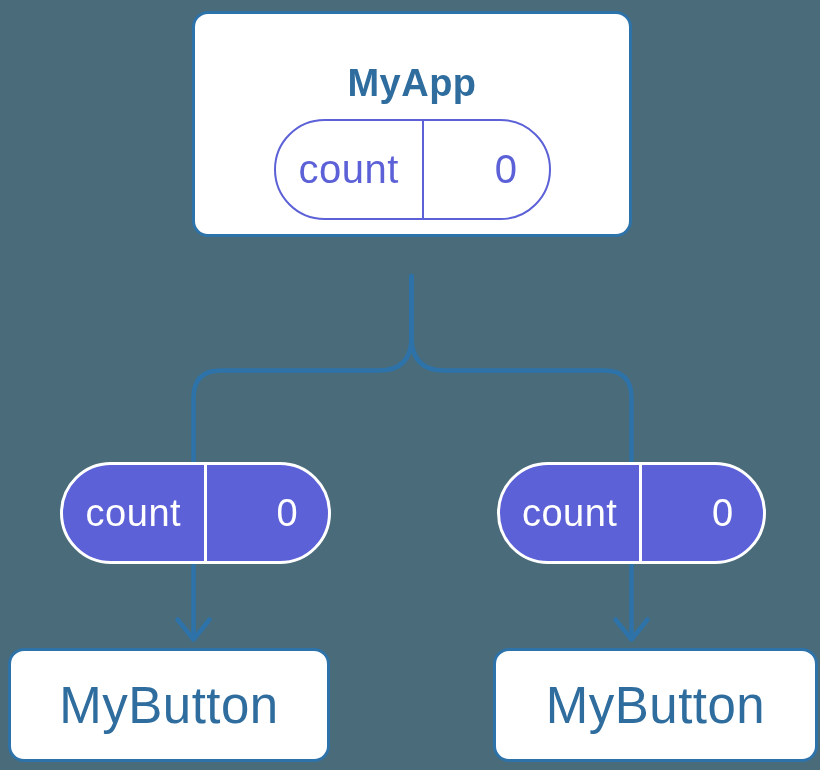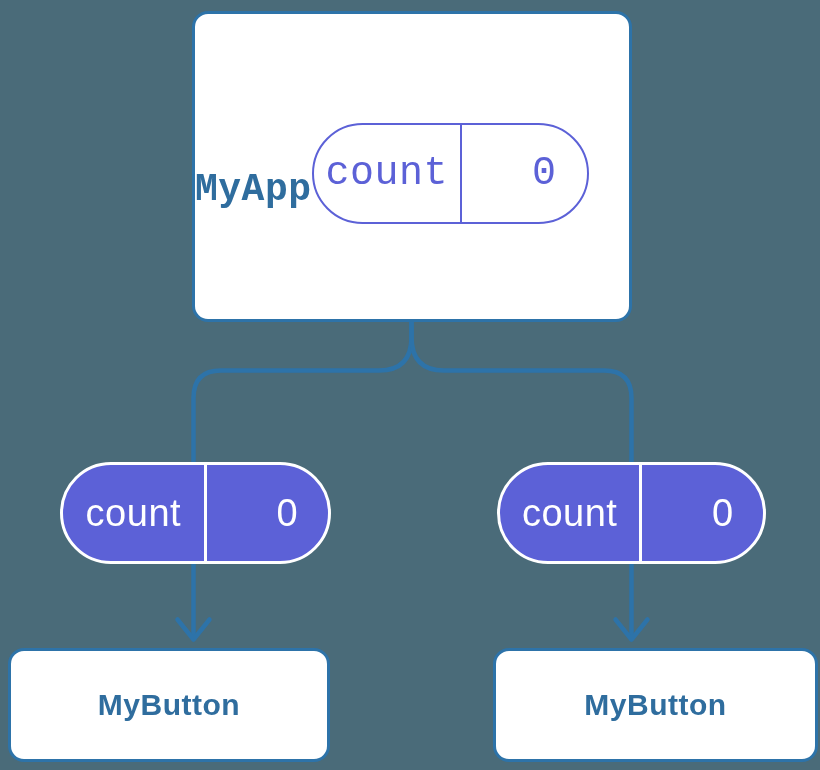--- a/index.html
+++ b/index.html
@@ -26,22 +26,22 @@
     stroke-linecap:round;
     stroke-linejoin:round;
   }
   .node{
     position:absolute;
     background:var(--node-fill);
     border:3px solid var(--connector-blue);
     border-radius:16px;
   }
   .node-root{
-    left:192px;top:11px;width:440px;height:311px;
-    display:flex;flex-direction:row;align-items:center;font-family:Liberation Mono, monospace;
+    left:192px;top:11px;width:440px;height:226px;
+    display:flex;flex-direction:column;align-items:center;
   }
   .node-title{
     margin-top:47px;
     line-height:44px;
     font-size:38px;
     font-weight:700;
     letter-spacing:0.5px;
     color:var(--node-text-blue);
   }
   .pill{
@@ -70,21 +70,21 @@
     height:102px;
     background:var(--purple);
     border:3px solid #ffffff;
   }
   .pill-filled .cell{color:#ffffff;font-size:38px;}
   .pill-filled .cell-key{border-right:3px solid #ffffff;}
   .pill-left{left:60px;top:462px;width:271px;}
   .pill-right{left:497px;top:462px;width:269px;}
   .node-button{
     display:flex;align-items:center;justify-content:center;
-    font-size:30px;font-weight:700;letter-spacing:0.5px;
+    font-size:51px;font-weight:400;letter-spacing:0.5px;
     color:var(--node-text-blue);
   }
   .node-button-left{left:8px;top:648px;width:322px;height:114px;}
   .node-button-right{left:493px;top:648px;width:325px;height:114px;}
 </style>
 </head>
 <body>
 
 <div class="canvas">
 

